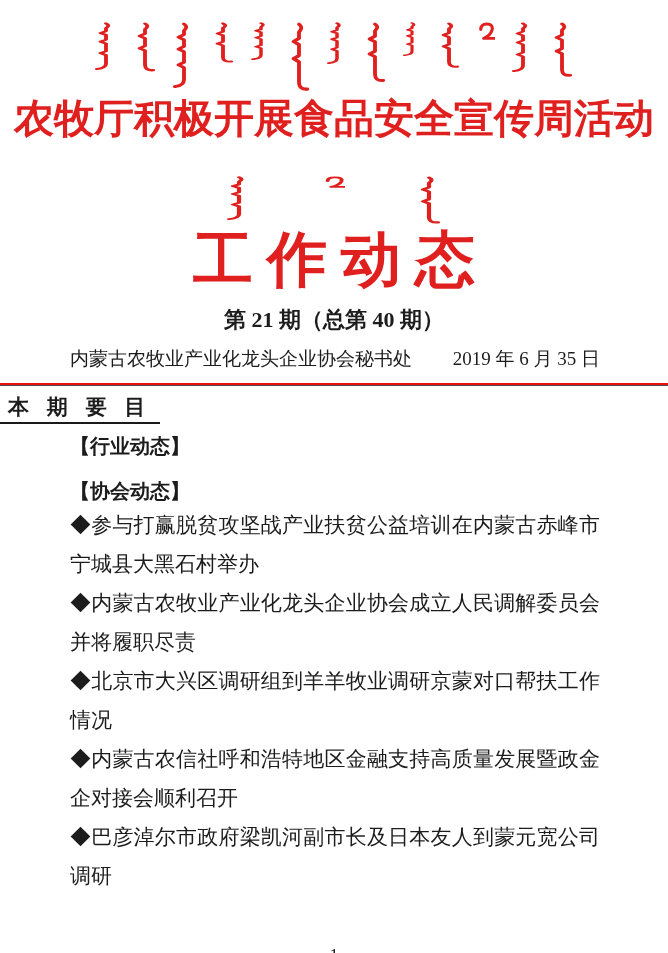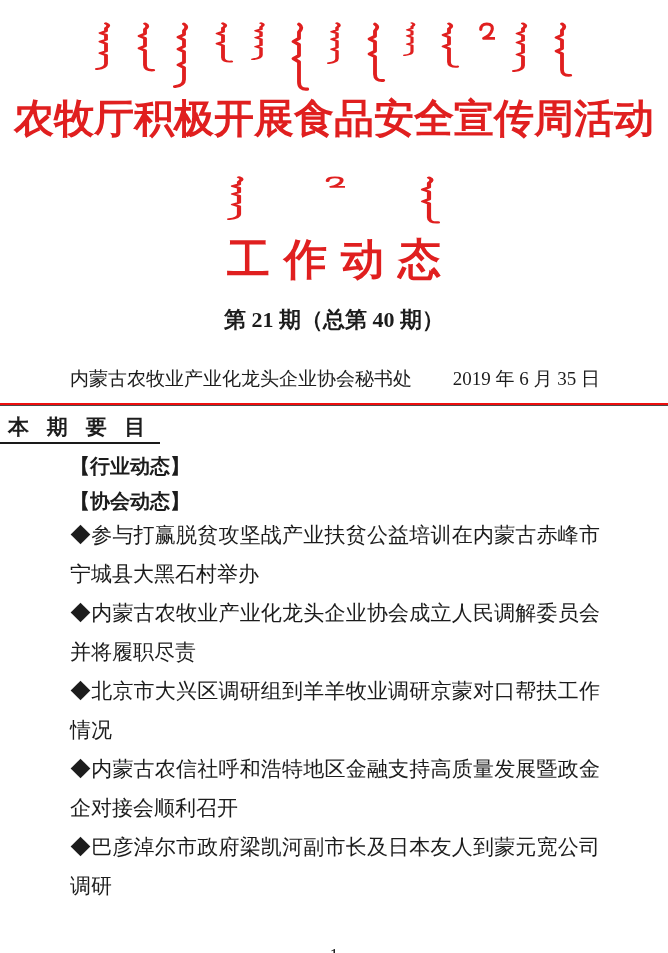--- a/index.html
+++ b/index.html
@@ -21,46 +21,46 @@
   .mrow2{margin-top:32px;height:54px;gap:72px;}
   .mg{display:block;}
 
   .assoc-title{
     text-align:center;color:var(--red);font-weight:bold;
     font-size:40px;line-height:50px;margin-top:4px;letter-spacing:0px;
     font-family:"Liberation Serif", serif;white-space:nowrap;
   }
   .bulletin-title{
     text-align:center;color:var(--red);font-weight:bold;
-    font-size:43px;line-height:64px;margin-top:-2px;letter-spacing:14px;
-    text-indent:14px;font-family:Liberation Serif, serif;white-space:nowrap;
+    font-size:60px;line-height:64px;margin-top:-2px;letter-spacing:14px;
+    text-indent:14px;font-family:Liberation Sans, sans-serif;white-space:nowrap;
   }
   .issue-line{
     text-align:center;font-weight:bold;font-size:22px;line-height:28px;margin-top:14px;
   }
   .pub-row{
     display:flex;justify-content:space-between;align-items:baseline;
-    padding:0 68px 0 70px;margin-top:32px;font-size:19px;line-height:25px;
+    padding:0 68px 0 70px;margin-top:12px;font-size:19px;line-height:25px;
   }
   .red-rule{
     margin-top:12px;height:3px;background:var(--rule-red);
     border-bottom:1px solid #4a4a4a;width:100%;
   }
   .toc-title-wrap{margin-top:8px;}
   .toc-title{
     display:inline-block;font-weight:bold;font-size:21px;line-height:26px;
     letter-spacing:6px;padding:0 8px 2px 8px;border-bottom:2px solid #1a1a1a;
     font-family:"Liberation Sans", sans-serif;
   }
   .toc{padding:0 68px 0 70px;margin-top:7px;}
   .toc-heading{
     font-family:"Liberation Sans", sans-serif;font-weight:bold;
     font-size:20px;line-height:30px;
   }
-  .toc-heading + .toc-heading, .toc-item + .toc-heading{margin-top:5px;}
+  .toc-heading + .toc-heading, .toc-item + .toc-heading{margin-top:15px;}
   .toc-item{
     font-size:21px;line-height:39px;text-align:justify;
     font-family:"Liberation Serif", serif;
   }
   .footer{
     position:absolute;bottom:10px;left:0;width:100%;
     text-align:center;font-size:17px;color:#111;
   }
 </style>
 </head>

